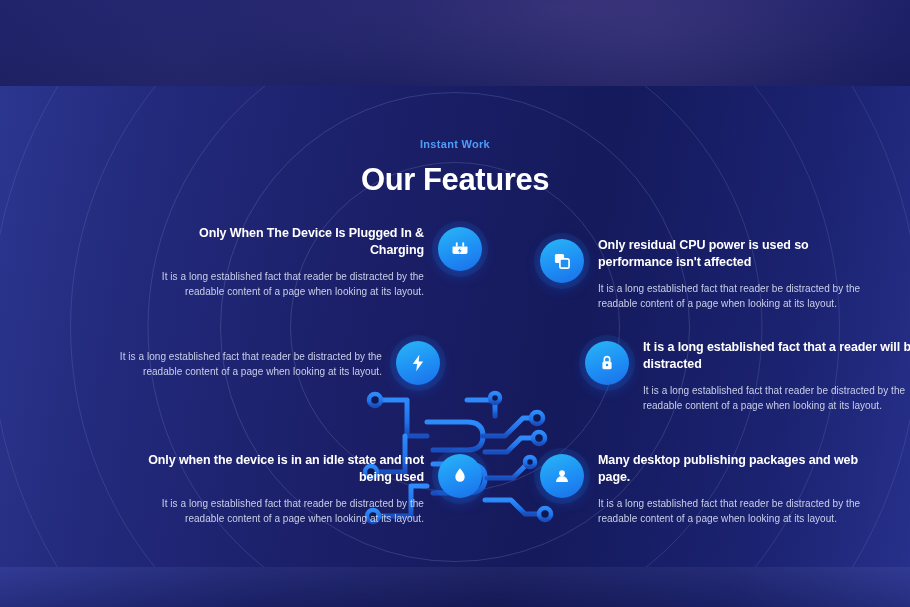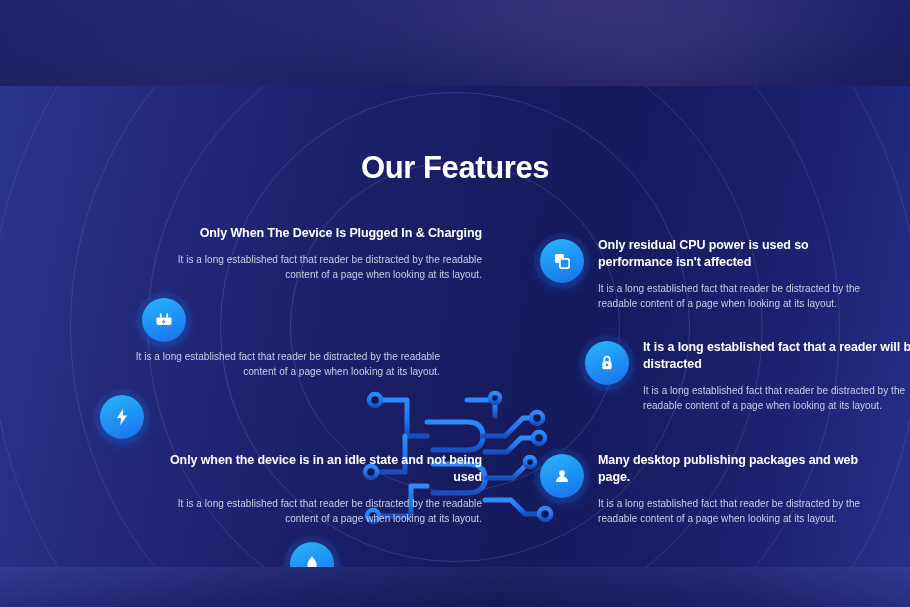--- a/index.html
+++ b/index.html
@@ -80,38 +80,38 @@
   .feat { position:absolute; width:340px; display:flex; align-items:flex-start; gap:14px;}
   .feat .txt { flex:1; }
   .feat h3 {
     font-size:12.5px; font-weight:700; line-height:17px; color:#ffffff;
     letter-spacing:-.1px;
   }
   .feat p {
     margin-top:11px; font-size:10px; line-height:14.5px; color:#c9cfe8;
     letter-spacing:.05px;
   }
-  .feat.left { flex-direction:column; text-align:right; }
+  .feat.left { flex-direction:row; text-align:right; }
   .feat.right { flex-direction:row; text-align:left; }
 
   .bubble {
     width:44px; height:44px; border-radius:50%; flex:0 0 44px;
     background:linear-gradient(160deg,#29b6f6 0%,#1e8ff5 55%,#1b6fe8 100%);
     box-shadow:0 0 0 6px rgba(40,150,250,.10), 0 4px 14px rgba(20,90,220,.45);
     display:flex; align-items:center; justify-content:center;
     margin-top:2px;
   }
   .bubble svg { width:20px; height:20px; display:block; }
 
   
   .f1 { left:142px; top:139px; }   
   .f2 { left:540px; top:139px;margin-top:12px; }
   .f3 { left:100px; top:253px; }
   .f4 { left:585px; top:253px; }
-  .f5 { left:142px; top:366px;align-items:center; }
+  .f5 { left:142px; top:366px; }
   .f6 { left:540px; top:366px; }
 </style>
 </head>
 <body>
 
 <div class="page">
 
   <div class="top-strip">
     <div class="noise"></div>
 
@@ -124,20 +124,21 @@
       <div class="arc a2"></div>
       <div class="arc a3"></div>
       <div class="arc a4"></div>
       <div class="arc a5"></div>
       <div class="arc a6"></div>
       <div class="arc a7"></div>
       <div class="arc a8"></div>
     </div>
 
     <div class="head">
+      <div class="eyebrow">Instant Work</div>
       <div class="title">Our Features</div>
     </div>
 
     <svg class="circuit" viewBox="0 0 200 160">
       <defs>
         <linearGradient id="cg" x1="0" y1="0" x2="0" y2="1">
           <stop offset="0%" stop-color="#2f8fff"></stop>
           <stop offset="60%" stop-color="#2176f0"></stop>
           <stop offset="100%" stop-color="#1b4fc0"></stop>
         </linearGradient>

